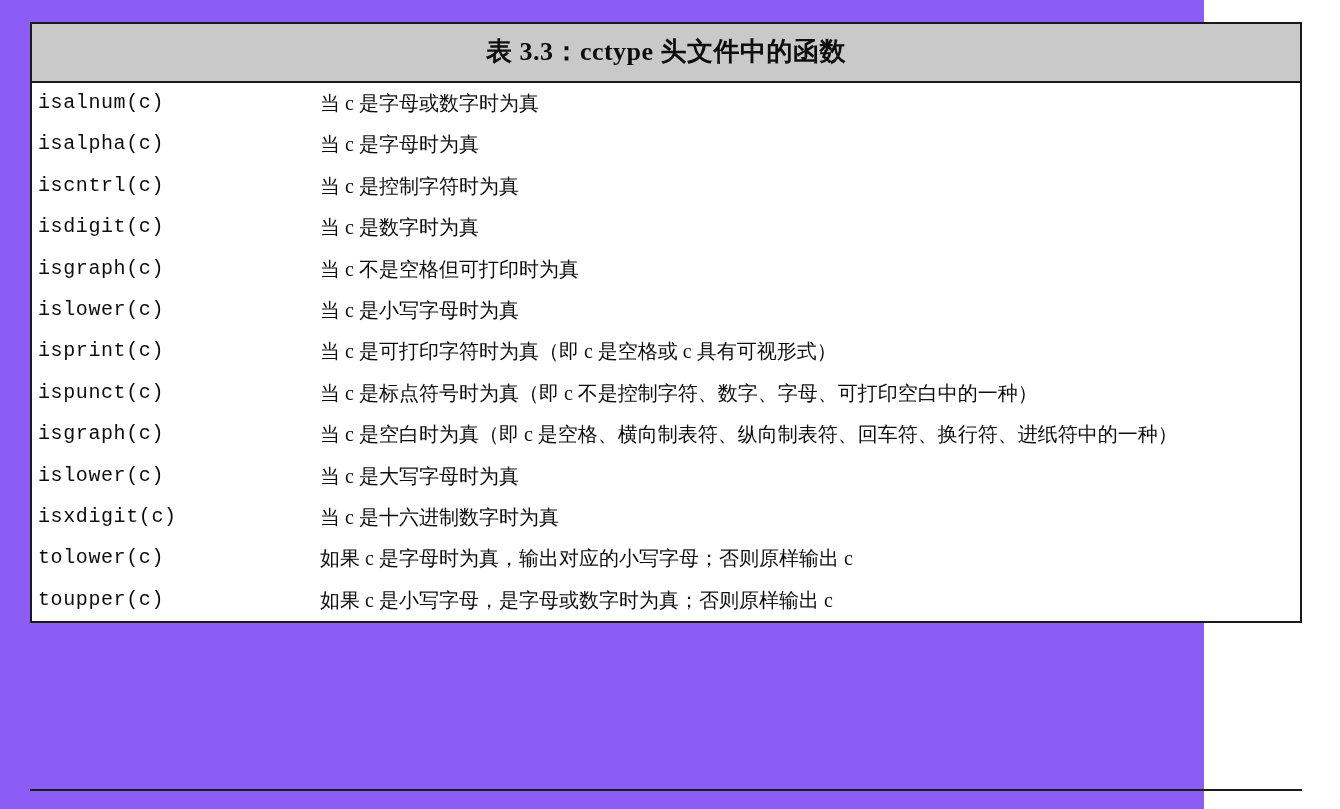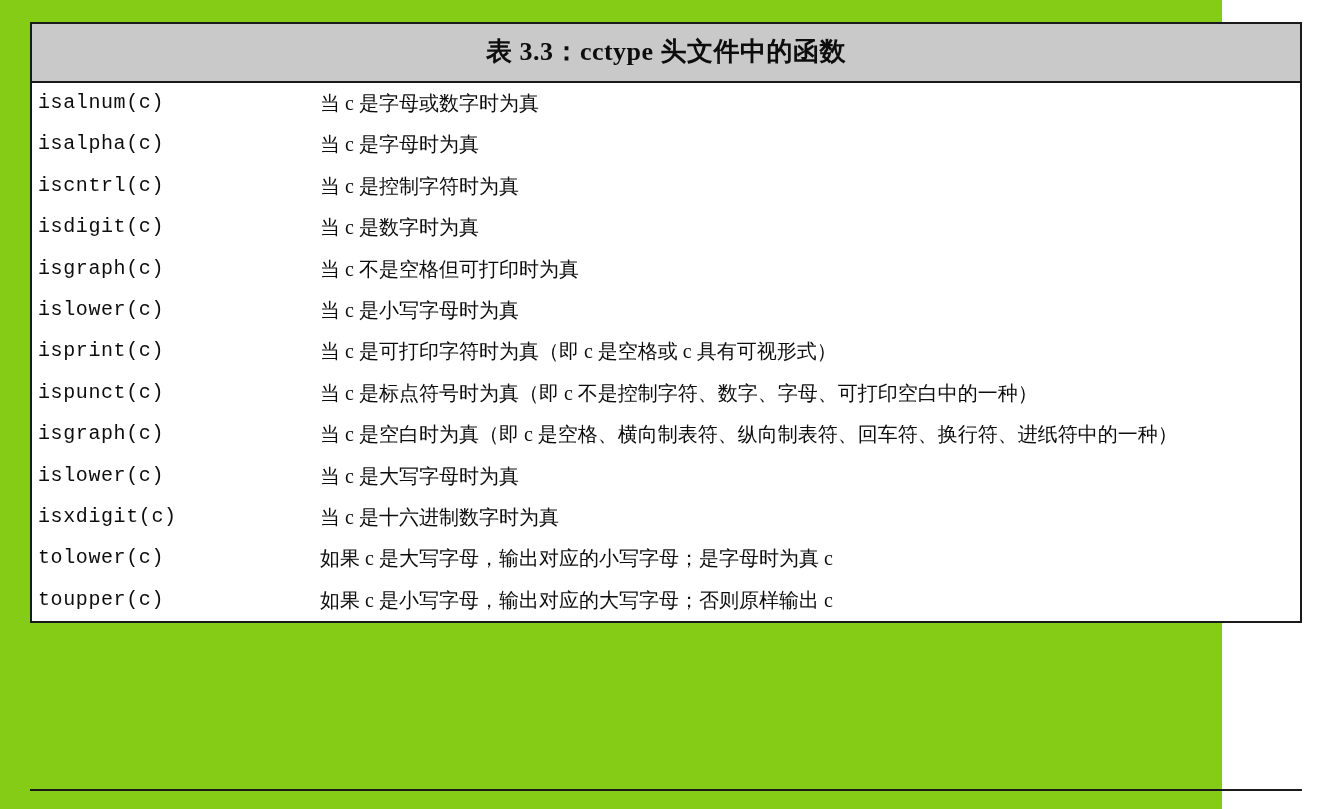--- a/index.html
+++ b/index.html
@@ -11,22 +11,21 @@
     width: 1340px;
     height: 809px;
     font-family: "Liberation Serif", serif;
     color: #111111;
     overflow: hidden;
   }
   .page {
     position: relative;
     width: 1204px;
     height: 809px;
-    background: #84cc16;
-    padding-left: 18px;
+    background: #8b5cf6;
   }
   .table-wrap {
     position: absolute;
     left: 30px;
     top: 22px;
     width: 1272px;
     border: 2px solid #1a1a1a;
     background: #ffffff;
     box-sizing: border-box;
   }
@@ -127,24 +126,24 @@
         <tr>
           <td class="fn-name">islower(c)</td>
           <td class="fn-desc">当 c 是大写字母时为真</td>
         </tr>
         <tr>
           <td class="fn-name">isxdigit(c)</td>
           <td class="fn-desc">当 c 是十六进制数字时为真</td>
         </tr>
         <tr>
           <td class="fn-name">tolower(c)</td>
-          <td class="fn-desc">如果 c 是大写字母，输出对应的小写字母；是字母时为真 c</td>
+          <td class="fn-desc">如果 c 是字母时为真，输出对应的小写字母；否则原样输出 c</td>
         </tr>
         <tr>
           <td class="fn-name">toupper(c)</td>
-          <td class="fn-desc">如果 c 是小写字母，输出对应的大写字母；否则原样输出 c</td>
+          <td class="fn-desc">如果 c 是小写字母，是字母或数字时为真；否则原样输出 c</td>
         </tr>
       </tbody>
     </table>
   </div>
 
   <div class="bottom-rule"></div>
 </div>
 
 </body></html>

